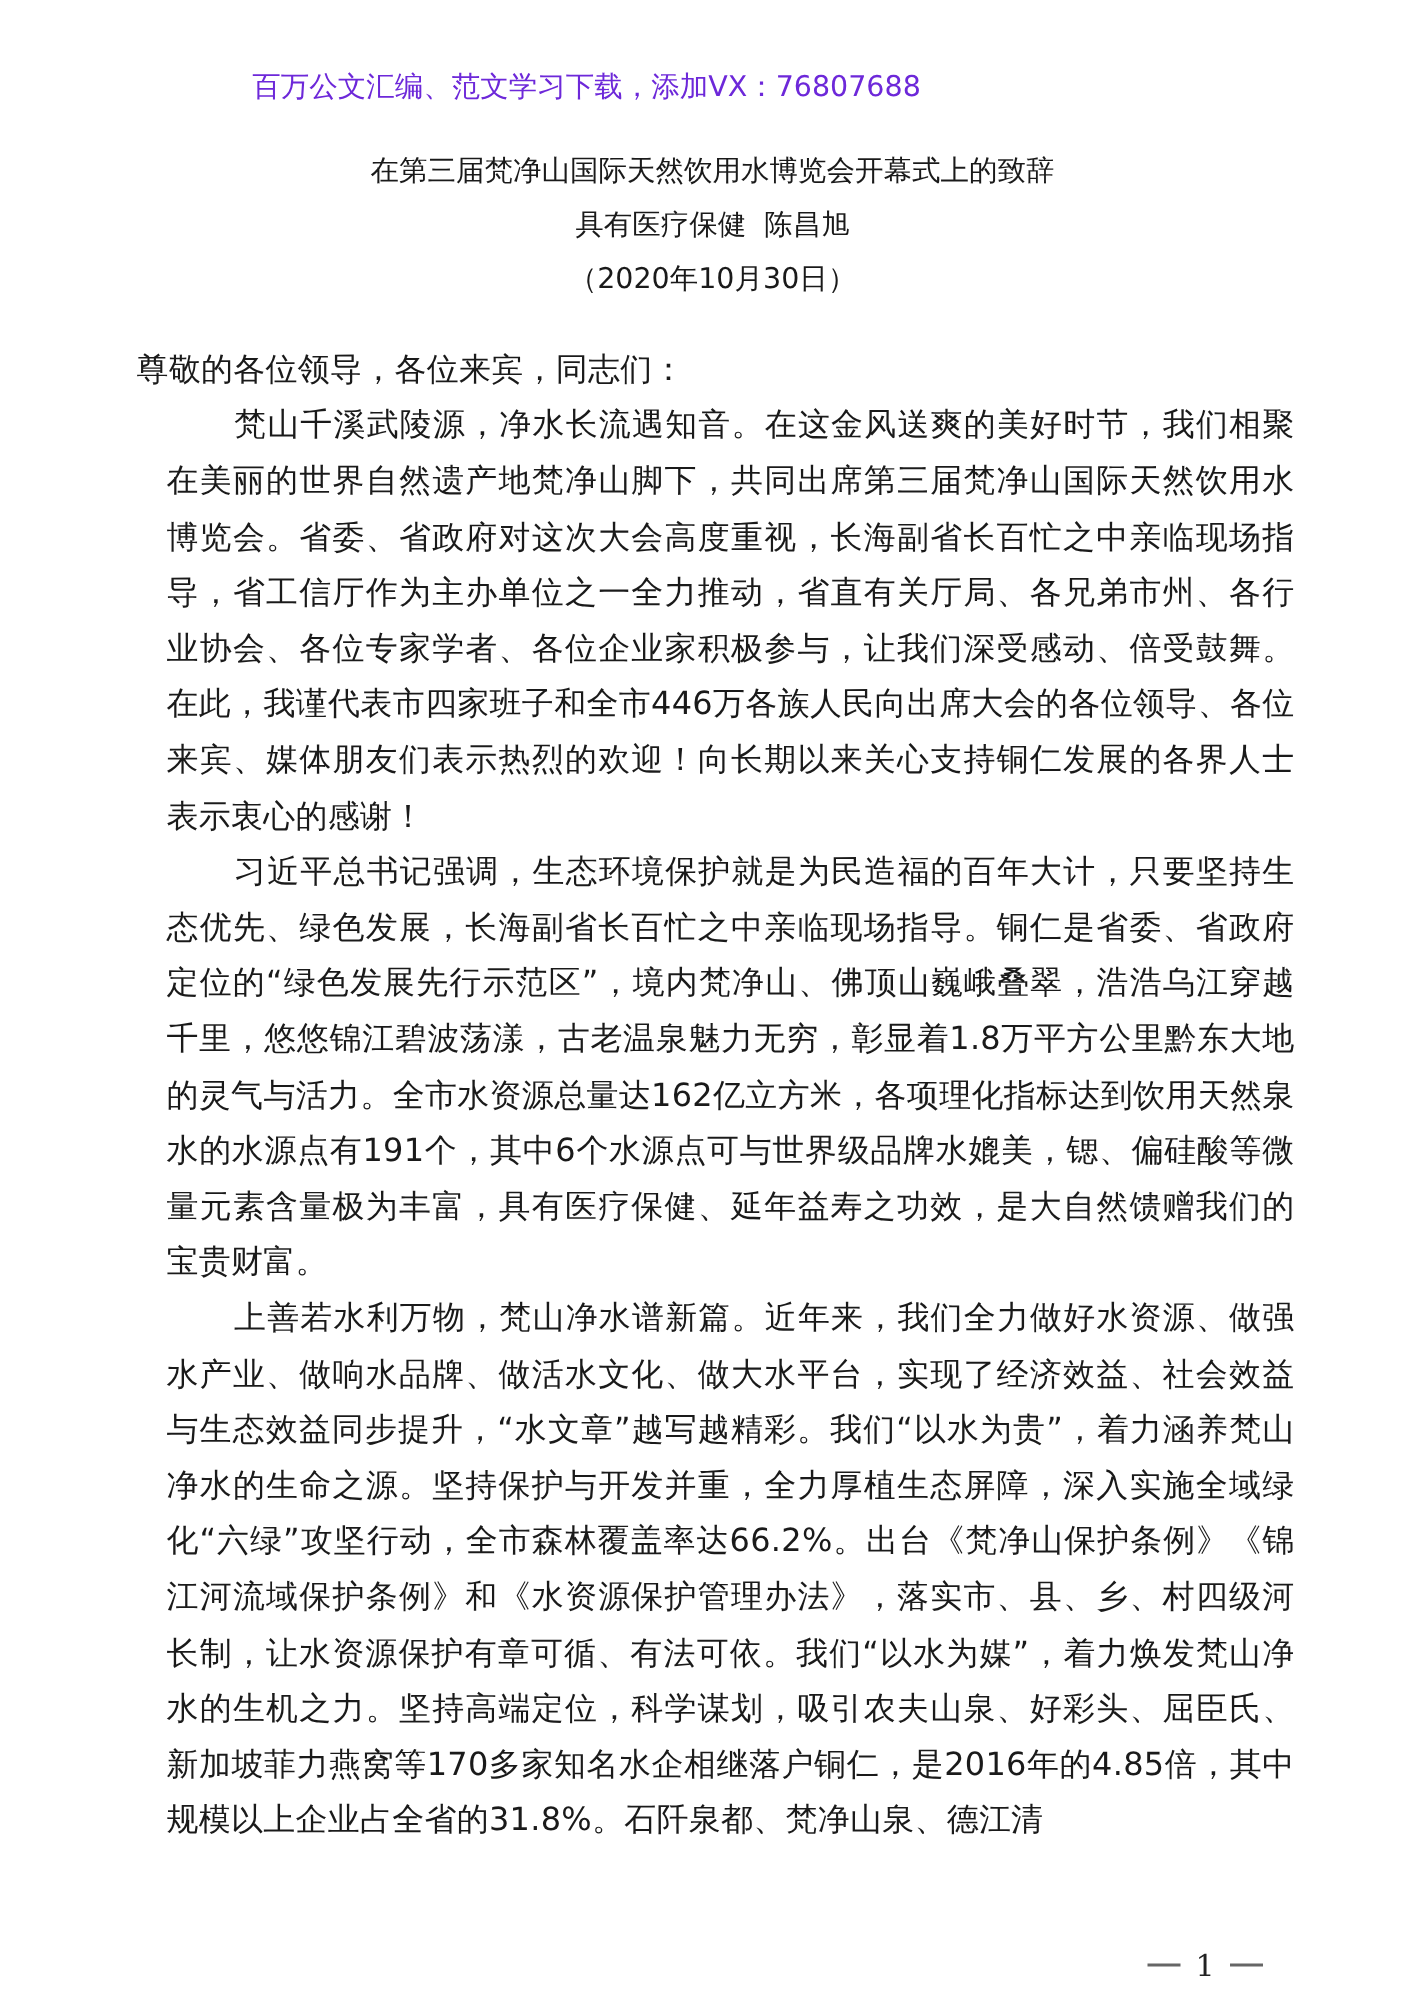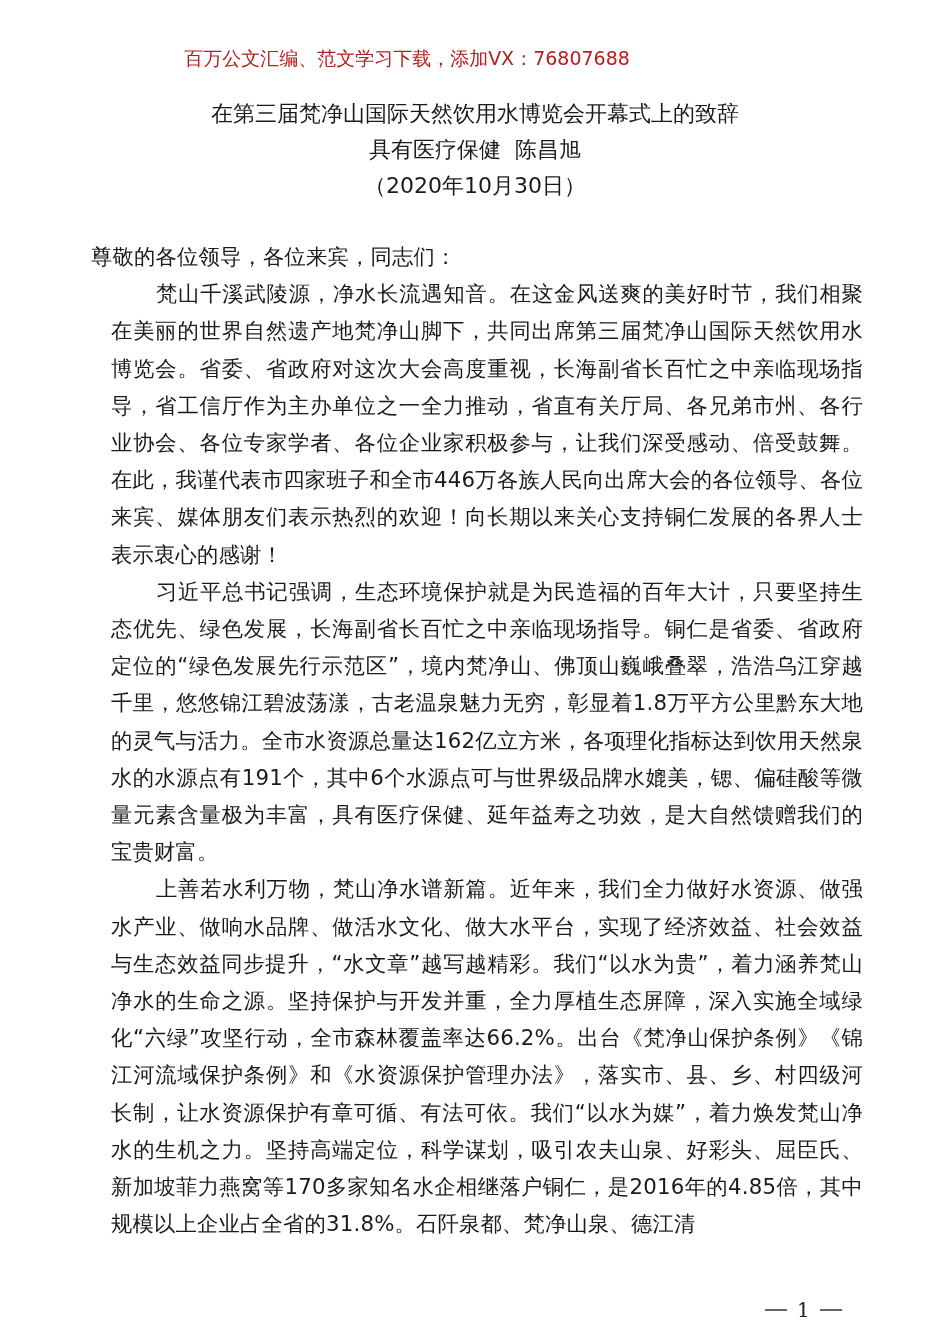--- a/index.html
+++ b/index.html
@@ -3,29 +3,29 @@
 <meta charset="utf-8">
 <style>
   html, body { margin: 0; padding: 0; background: #ffffff; }
   body {
     width: 950px; height: 1344px; position: relative; overflow: hidden;
     font-family: "DejaVu Sans", "Liberation Sans", sans-serif;
     color: #1a1a1a;
   }
   .watermark {
     position: absolute; top: 44px; left: 0; width: 782px;
-    text-align: center; font-size: 19px; color: #b91c1c; line-height: 28px; padding-left: 16px;
+    text-align: center; font-size: 19px; color: #6d28d9; line-height: 28px;
   }
   .title-block {
     position: absolute; top: 96px; left: 0; width: 950px; text-align: center;
-    font-size: 22px; line-height: 36px; color: #1a1a1a;
+    font-size: 19px; line-height: 36px; color: #1a1a1a;
   }
   .title-block div { white-space: nowrap; }
   .body-text {
-    position: absolute; top: 238px; left: 91px; width: 772px;
+    position: absolute; top: 228px; left: 91px; width: 772px;
     font-size: 21.3px; line-height: 37.2px; color: #1a1a1a;
     text-align: justify; letter-spacing: 0.2px;
   }
   .body-text p { margin: 0; }
   .body-text p.indent { text-indent: 45px; margin-left: 20px; }
   .page-num {
     position: absolute; top: 1298px; left: 765px;
     font-family: "DejaVu Serif", "Liberation Serif", serif;
     font-size: 20px; color: #222;
     display: flex; align-items: center; gap: 10px;

